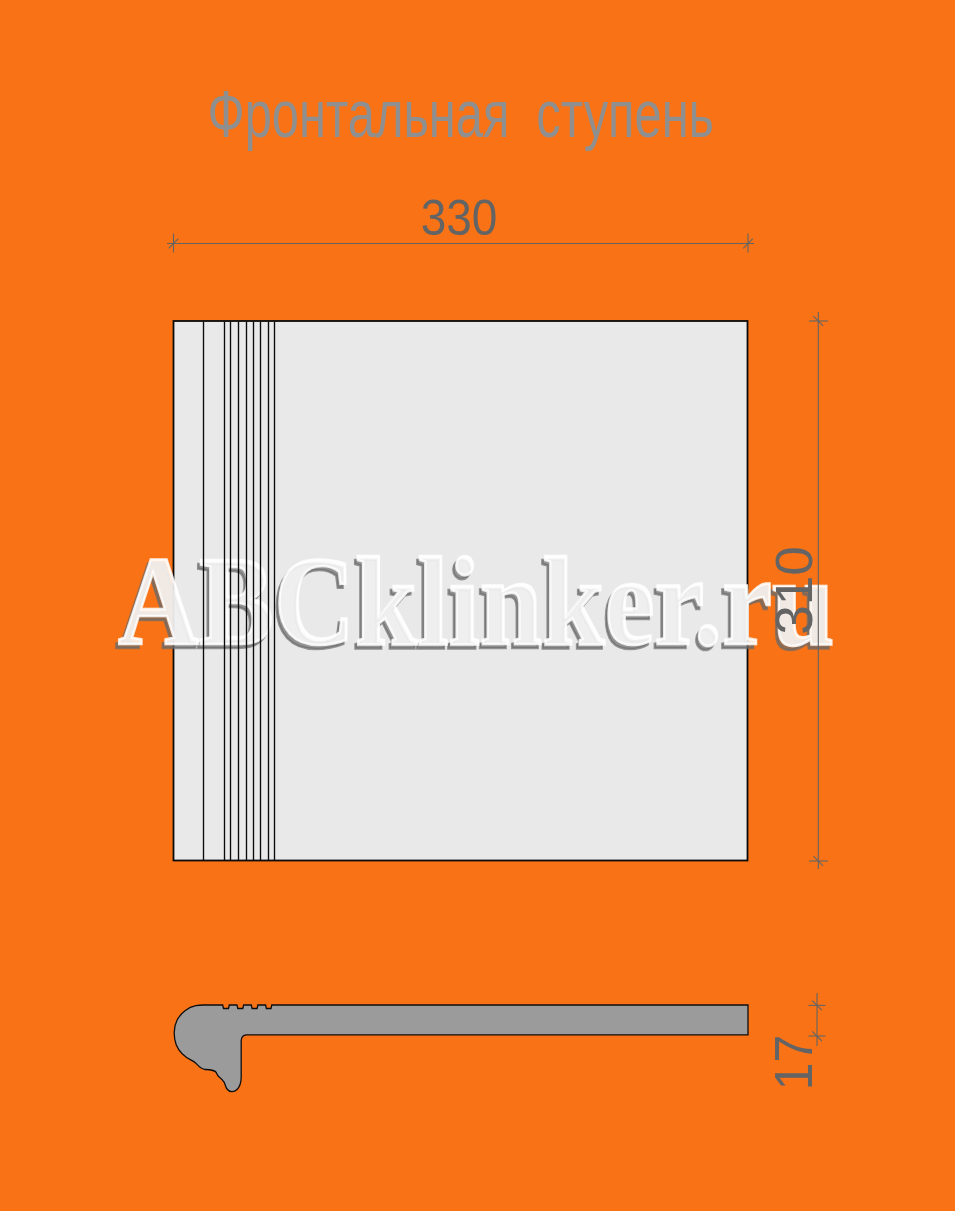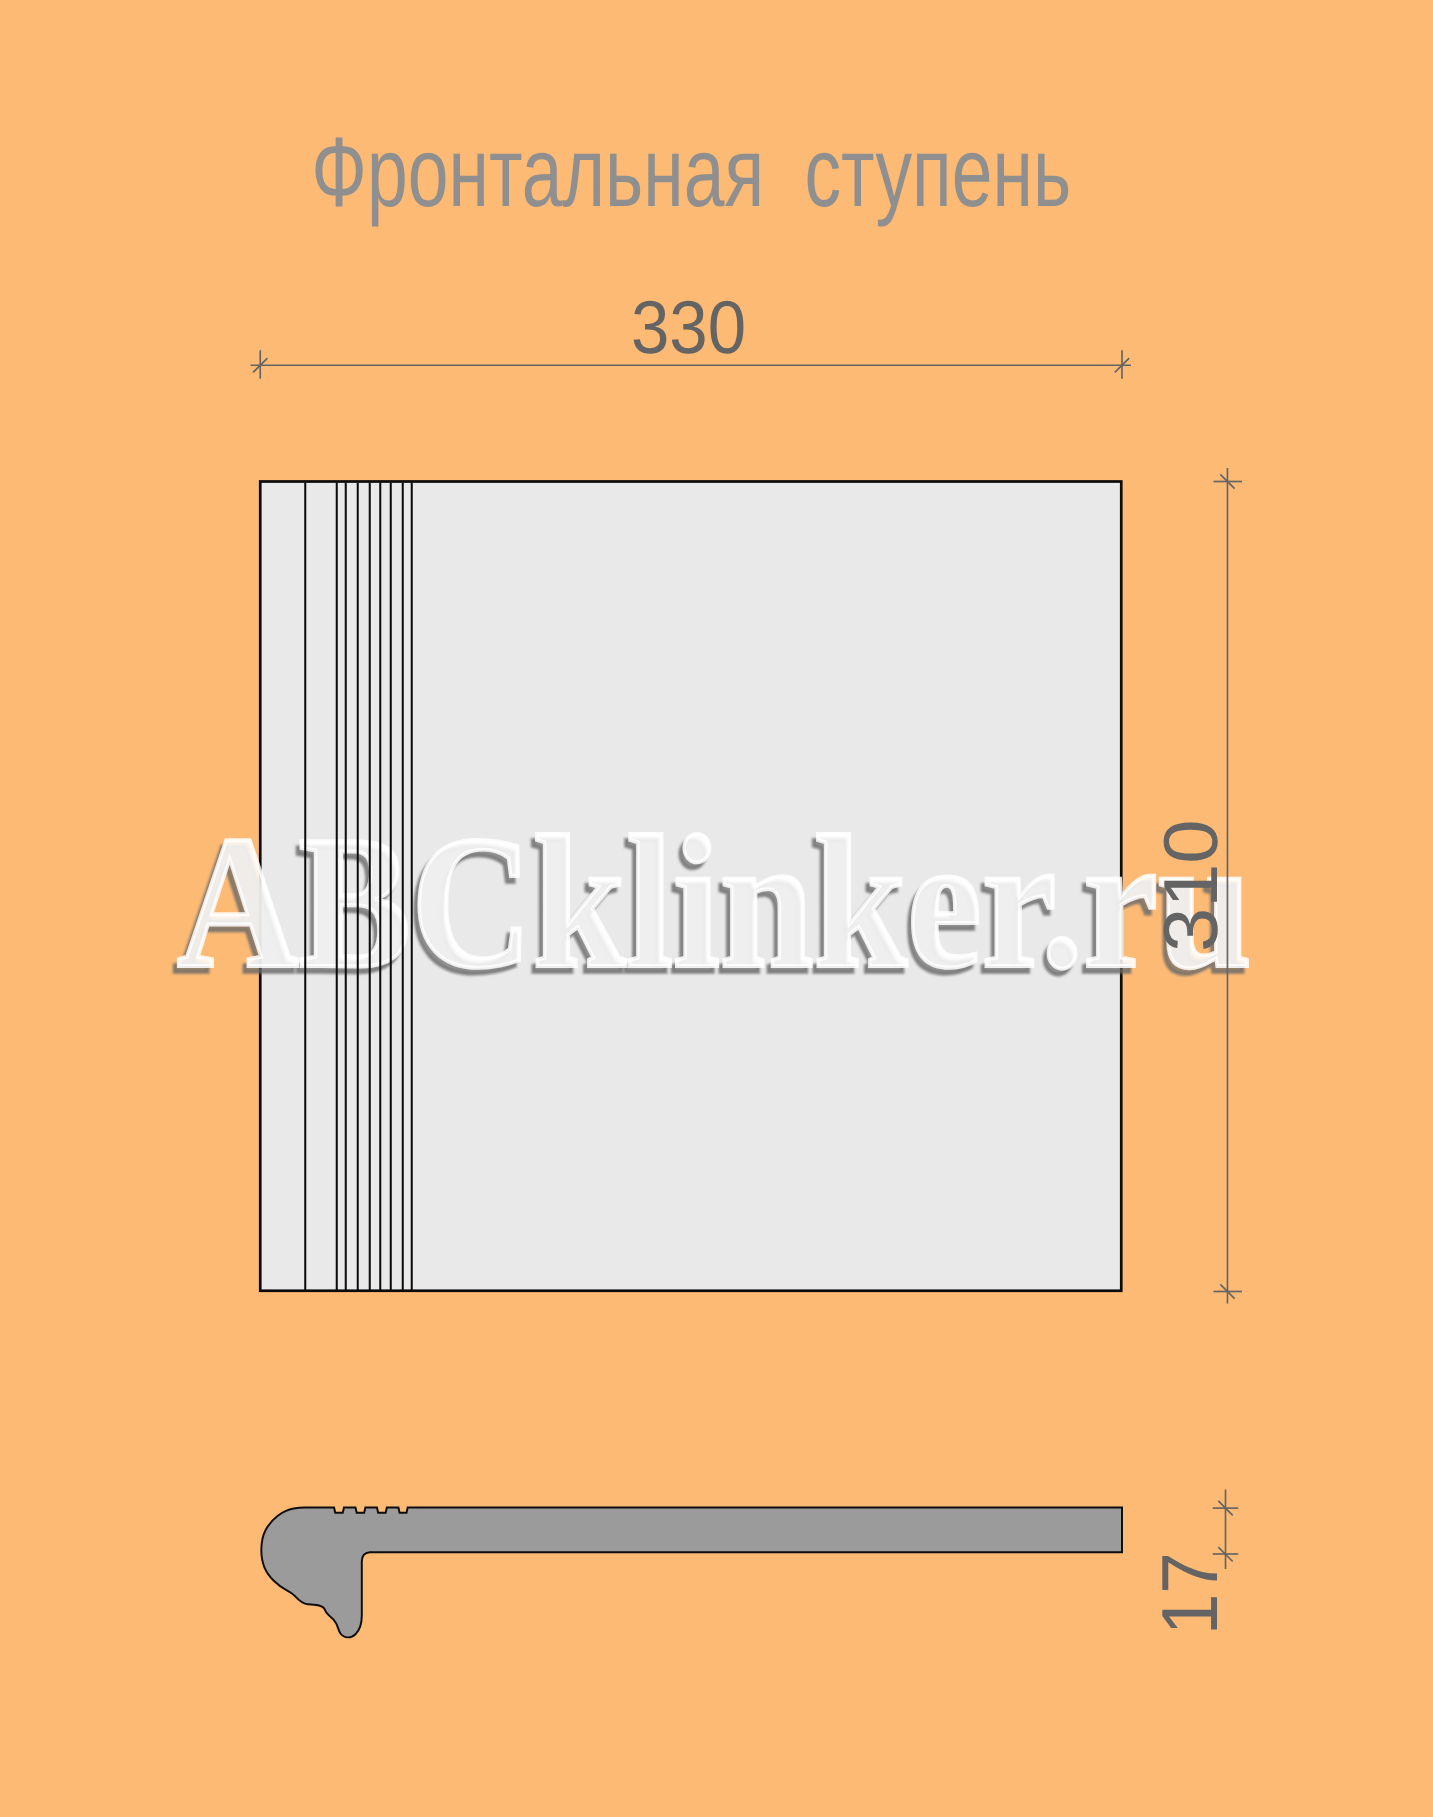--- a/index.html
+++ b/index.html
@@ -1,16 +1,16 @@
 <!DOCTYPE html>
 <html><head>
 <meta charset="utf-8">
 <style>
   html,body{margin:0;padding:0;background:#ffffff;}
-  .page{position:relative;width:955px;height:1211px;background:#fdba74;overflow:hidden;}
+  .page{position:relative;width:955px;height:1211px;background:#f97316;overflow:hidden;}
   svg text{font-family:"Liberation Sans",sans-serif;}
   .wm{font-family:"Liberation Serif",serif;font-weight:bold;}
 </style>
 </head>
 <body>
 <div class="page">
 <svg width="955" height="1211" viewBox="0 0 955 1211" xmlns="http://www.w3.org/2000/svg">
   <defs>
     <filter id="soft" x="-10%" y="-30%" width="120%" height="160%">
       <feGaussianBlur stdDeviation="0.75"></feGaussianBlur>

